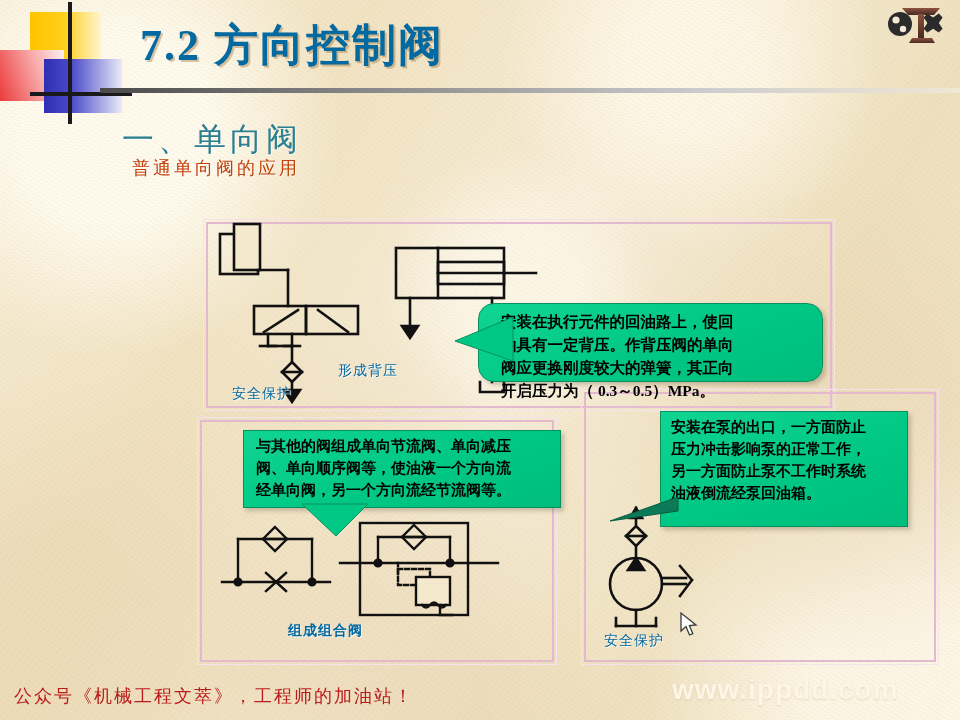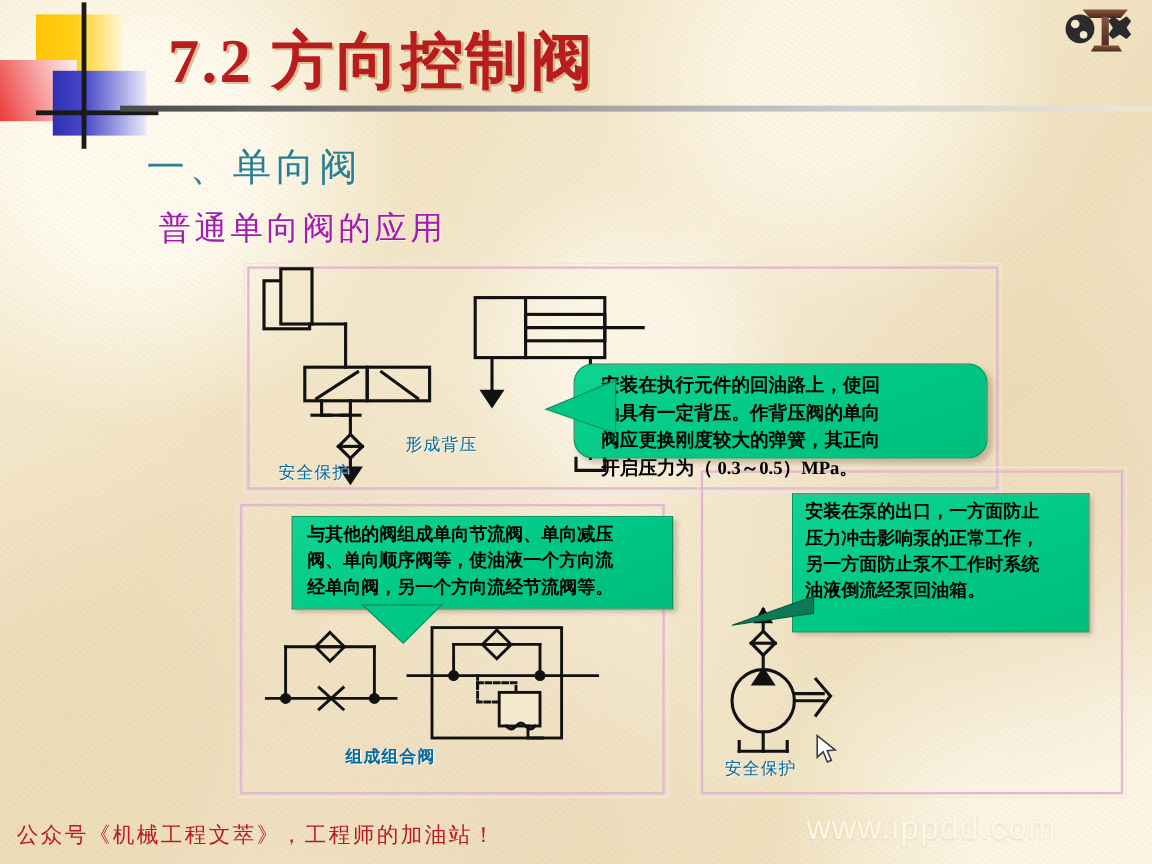--- a/index.html
+++ b/index.html
@@ -48,33 +48,33 @@
   #rule{left:100px;top:88px;width:860px;height:5px;
      background:linear-gradient(90deg,#4a4a4a 0%,#8e8e8e 34%,#cfcfcf 72%,#efe7d4 100%);}
 
   
   #brand{right:8px;top:4px;width:70px;height:42px;}
 
   
   #title{
     left:140px;top:16px;width:520px;
     font-family:"Liberation Serif",serif;
-    font-size:52px;font-weight:bold;color:#b91c1c;letter-spacing:2px;
+    font-size:44px;font-weight:bold;color:#0369a1;letter-spacing:2px;
     text-shadow:2px 2px 0 rgba(150,95,30,.35);
     white-space:nowrap;
   }
   #h1{
     left:98px;top:118px;
     font-size:32px;color:#2a7f91;letter-spacing:4px;white-space:nowrap;
     text-shadow:1px 1px 0 rgba(255,255,255,.6);
     margin-left:24px;
   }
   #h2{
-    left:132px;top:172px;
-    font-size:27px;color:#a21caf;letter-spacing:3px;white-space:nowrap;
+    left:132px;top:156px;
+    font-size:18px;color:#c2410c;letter-spacing:3px;white-space:nowrap;
     text-shadow:1px 1px 0 rgba(255,255,255,.6);
   }
 
   
   .panel{
     border:2px solid #e3b9cf;
     outline:1px solid #f6e2ec;
     outline-offset:2px;
     background:rgba(255,255,255,.07);
   }
@@ -115,21 +115,21 @@
     font-size:14px;color:#0369a1;letter-spacing:1px;white-space:nowrap;
     text-shadow:1px 1px 0 rgba(255,255,255,.75);
   }
 
   
   #footer-left{
     left:14px;top:684px;font-size:18px;color:#b91c1c;letter-spacing:2px;
     font-family:"Liberation Serif",serif;white-space:nowrap;
   }
   #footer-right{
-    left:672px;top:674px;font-size:28px;font-weight:normal;color:#fdf6e6;
+    left:672px;top:674px;font-size:28px;font-weight:bold;color:#fdf6e6;
     letter-spacing:1px;font-family:"Liberation Sans",sans-serif;white-space:nowrap;
     text-shadow:0 1px 2px rgba(210,190,155,.5);
   }
   svg{display:block;overflow:visible;}
 </style>
 </head>
 <body>
 
 <div id="bg"></div>
 <div id="grain"></div>

